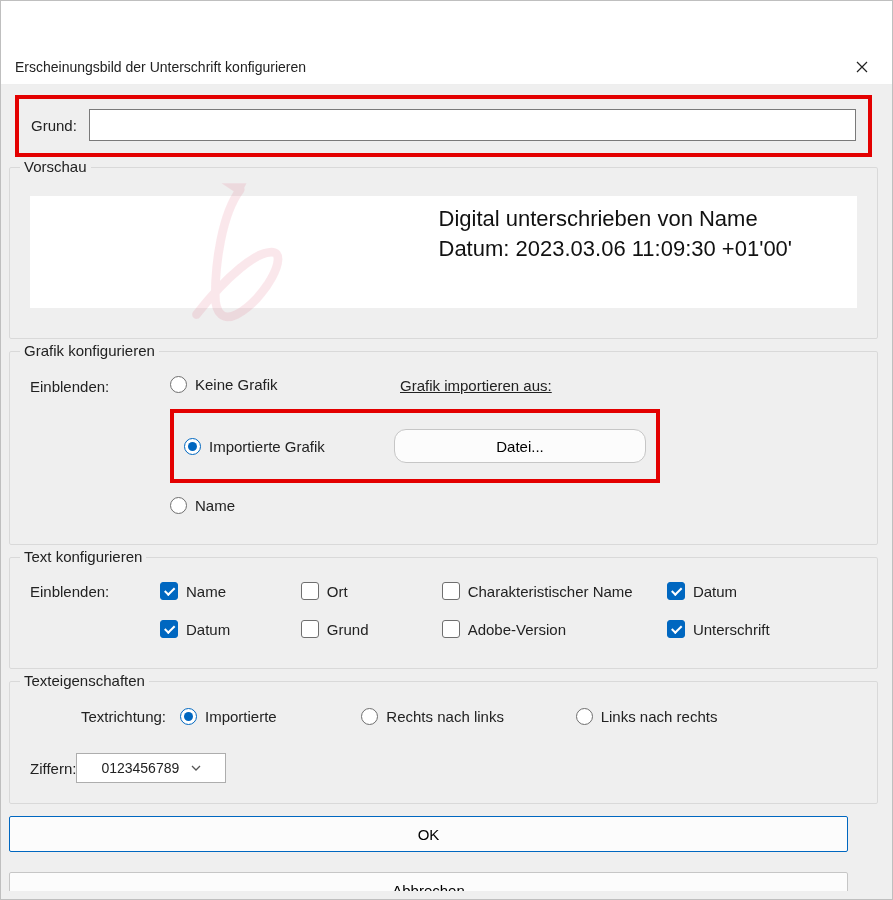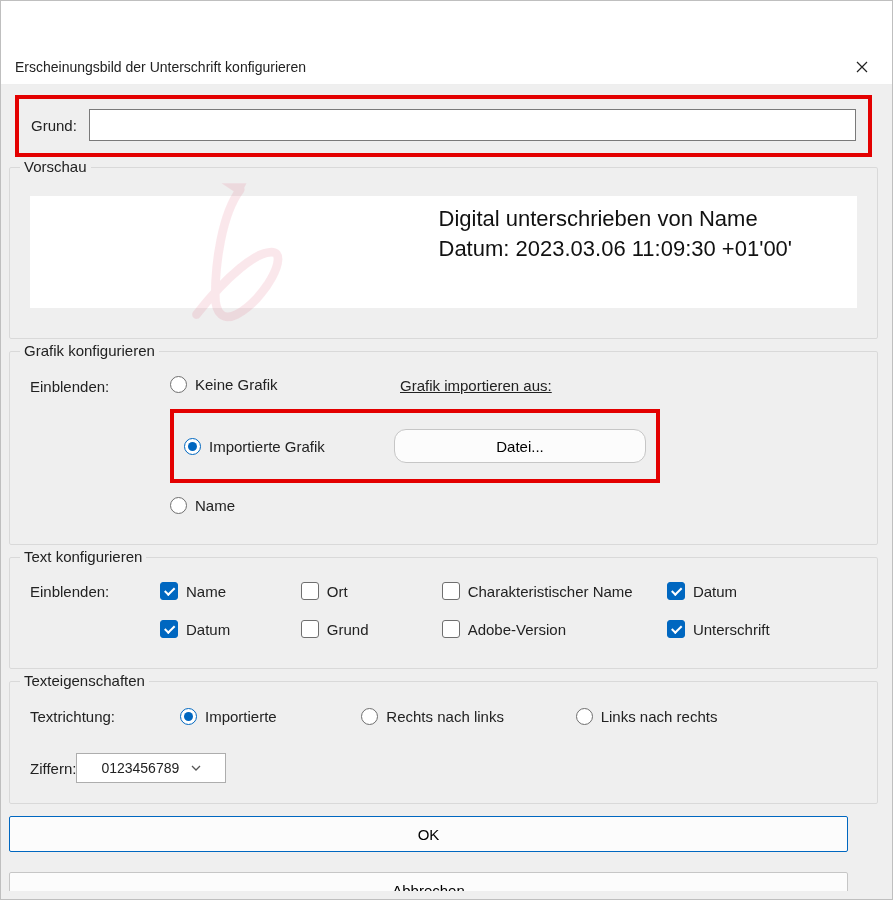--- a/index.html
+++ b/index.html
@@ -335,21 +335,21 @@
             <span>Unterschrift</span>
           </div>
         </div>
         <div class="spacer"></div>
       </div>
 
       <div class="section">
         <div class="section-legend">Texteigenschaften</div>
 
         <div class="tp-row1">
-          <div class="label" style="padding-right:14px;">Textrichtung:</div>
+          <div class="label" style="text-align:right; padding-right:14px;">Textrichtung:</div>
 
           <div class="radio-item">
             <span class="radio-dot checked"></span>
             <span>Importierte</span>
           </div>
           <div class="radio-item">
             <span class="radio-dot"></span>
             <span>Rechts nach links</span>
           </div>
           <div class="radio-item">

